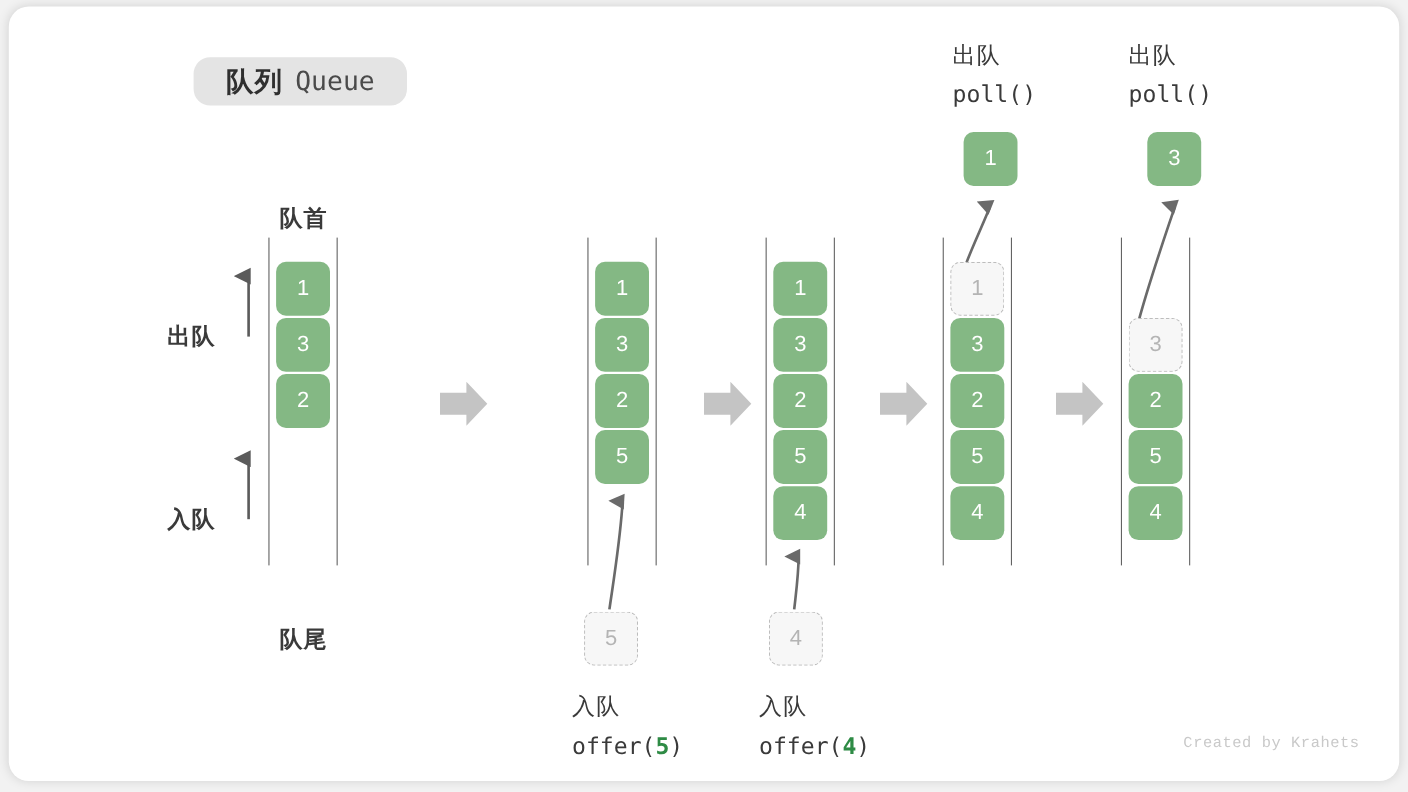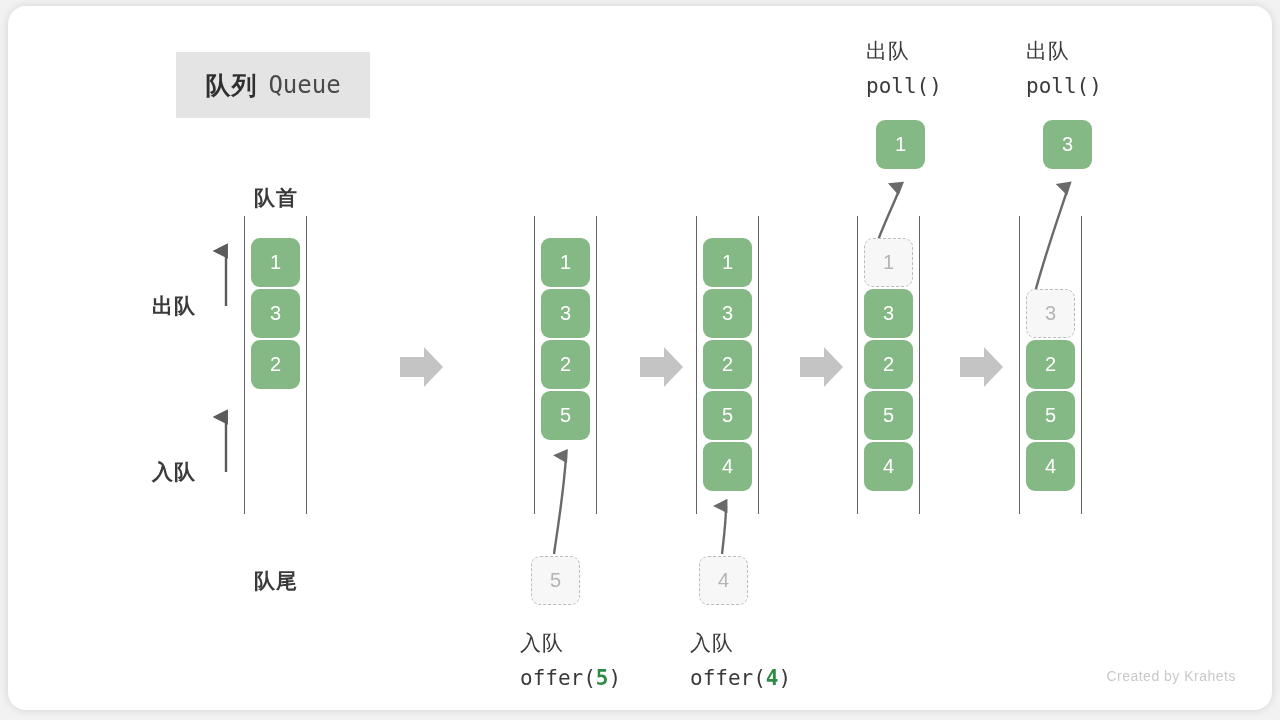--- a/index.html
+++ b/index.html
@@ -32,23 +32,23 @@
     border-radius: 18px;
     box-shadow: 0 0 10px rgba(0,0,0,0.13);
   }
 
   
   #title-badge {
     position: absolute;
     left: 168px;
     top: 46px;
     width: 194px;
-    height: 66px;
+    height: 44px;
     background: #e4e4e4;
-    border-radius: 0;
+    border-radius: 15px;
     display: flex;
     align-items: center;
     justify-content: center;
     gap: 11px;
   }
   #title-badge .cn {
     font-size: 25px;
     font-weight: bold;
     color: #2f2f2f;
     letter-spacing: 1px;
@@ -148,21 +148,21 @@
   .col-caption {
     position: absolute;
     line-height: 1.65;
   }
 
   
   #credit {
     position: absolute;
     right: 36px;
     bottom: 26px;
-    font-family: Liberation Sans, sans-serif;
+    font-family: Liberation Mono, monospace;
     font-size: 14px;
     color: #c9c9c9;
     letter-spacing: 0.5px;
   }
 
   svg { overflow: visible; }
 </style>
 </head>
 <body>
 

